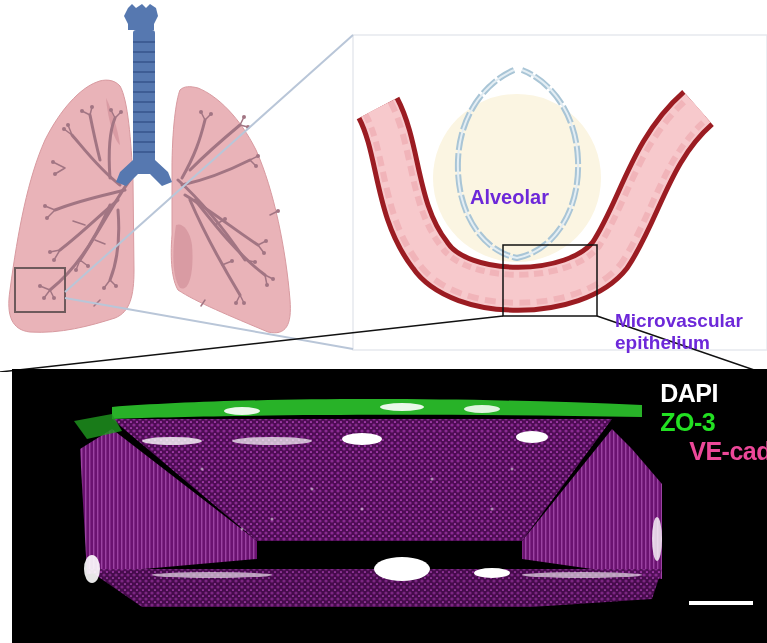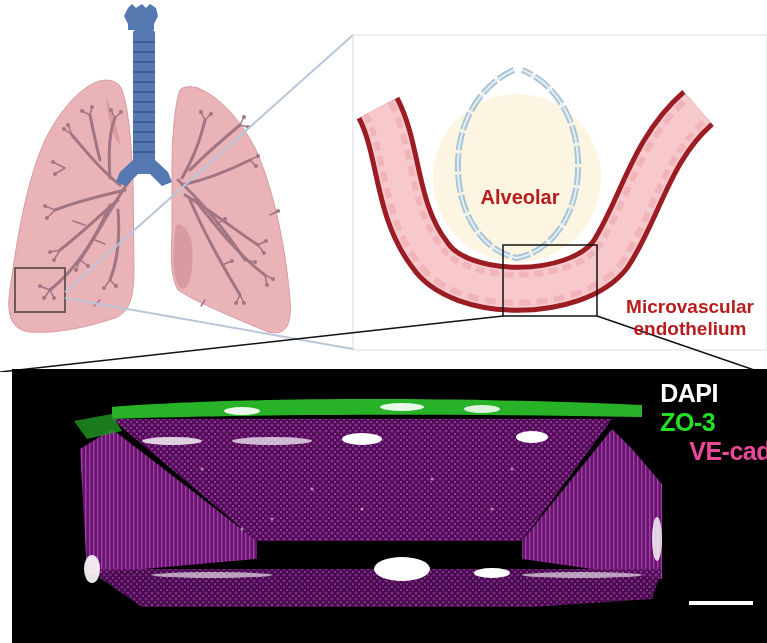--- a/index.html
+++ b/index.html
@@ -1,18 +1,18 @@
 <!DOCTYPE html>
 <html><head>
 <meta charset="utf-8">
 <style>
   html, body { margin: 0; padding: 0; background: #ffffff; }
   body { width: 767px; height: 643px; position: relative; overflow: hidden; font-family: "Liberation Sans", sans-serif; }
   #top-svg { position: absolute; left: 0; top: 0; width: 767px; height: 372px; }
-  .label-dark { position: absolute; color: #b91c1c; font-weight: bold; text-align: center; font-family: "Liberation Sans", sans-serif; }
+  .label-dark { position: absolute; color: #6d28d9; font-weight: bold; font-family: "Liberation Sans", sans-serif; }
   #micro-panel { position: absolute; left: 12px; top: 369px; width: 767px; height: 274px; background: #000; overflow: hidden; }
   #micro-svg { position: absolute; left: 0; top: 0; width: 767px; height: 274px; }
   .legend { position: absolute; right: 8px; top: 10px; font-weight: bold; font-size: 25px; line-height: 29px; text-align: left; font-family: "Liberation Sans", sans-serif; }
   .legend div { letter-spacing: -0.5px; }
   #scale-bar { position: absolute; left: 677px; top: 232px; width: 64px; height: 4px; background: #fff; }
 </style>
 </head>
 <body>
 
 <svg id="top-svg" viewBox="0 0 767 372" xmlns="http://www.w3.org/2000/svg">
@@ -140,23 +140,23 @@
   </g>
 
   <line x1="503" y1="316" x2="0" y2="372" stroke="#111" stroke-width="1.5"></line>
   <line x1="597" y1="316" x2="760" y2="372" stroke="#111" stroke-width="1.5"></line>
 </svg>
 
 <div class="label-dark" style="left:470px; top:185px; width:100px; font-size:20px; line-height:24px;">
   <div>Alveolar</div>
 </div>
 
-<div class="label-dark" style="left:615px; top:296px; width:150px; font-size:19px; line-height:22px;">
+<div class="label-dark" style="left:615px; top:310px; width:150px; font-size:19px; line-height:22px;">
   <div>Microvascular</div>
-  <div>endothelium</div>
+  <div>epithelium</div>
 </div>
 
 <div id="micro-panel">
   <svg id="micro-svg" viewBox="0 0 767 274" xmlns="http://www.w3.org/2000/svg">
     <defs>
       <linearGradient id="gmag" x1="0" y1="0" x2="0" y2="1">
         <stop offset="0" stop-color="#7a1a80"></stop>
         <stop offset="0.5" stop-color="#5c1062"></stop>
         <stop offset="1" stop-color="#7a1a80"></stop>
       </linearGradient>

